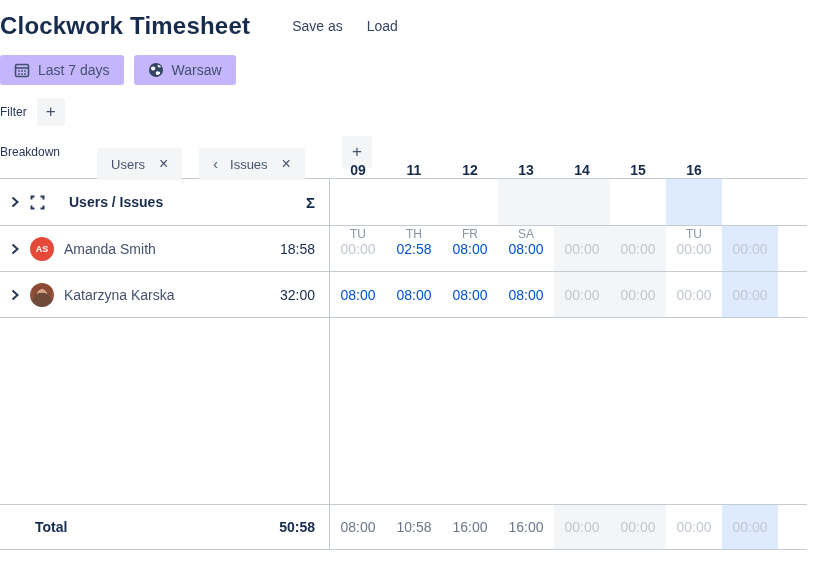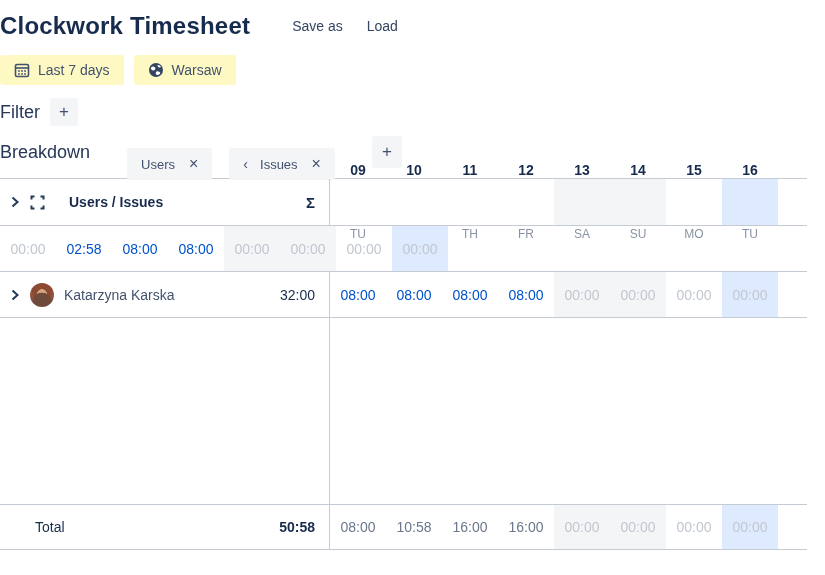--- a/index.html
+++ b/index.html
@@ -16,32 +16,32 @@
   .header-row { display: flex; align-items: center; padding-top: 12px; height: 40px; }
   .page-title { font-size: 24px; font-weight: 700; color: #172b4d; letter-spacing: 0.2px; }
   .header-link { font-size: 14px; color: #344563; cursor: pointer; }
   .header-link.saveas { margin-left: 42px; }
   .header-link.load { margin-left: 24px; }
 
   
   .filters-row { display: flex; gap: 10px; margin-top: 15px; height: 30px; }
   .filter-btn {
     display: inline-flex; align-items: center; gap: 8px;
-    background: #fef9c3; border-radius: 3px; padding: 0 14px;
+    background: #c4b5fd; border-radius: 3px; padding: 0 14px;
     font-size: 14px; color: #42526e; cursor: pointer; border: none;
   }
   .filter-btn svg { display: block; }
   .badge {
     background: #0052cc; color: #ffffff; font-size: 11px; font-weight: 700;
     border-radius: 9px; padding: 2px 8px; line-height: 1;
   }
 
   
   .filter-row { display: flex; align-items: center; margin-top: 13px; height: 28px; }
-  .section-label { font-size: 18px; color: #253858; }
+  .section-label { font-size: 12px; color: #253858; }
   .add-btn {
     width: 28px; height: 28px; background: #f4f5f7; border-radius: 3px; border: none;
     font-size: 17px; color: #42526e; cursor: pointer; margin-left: 10px;
     display: inline-flex; align-items: center; justify-content: center;
   }
   .breakdown-row { display: flex; align-items: center; margin-top: 10px; height: 32px; gap: 27px; }
   .chips { display: flex; align-items: flex-end; gap: 17px; margin-left: 10px; margin-top: 24px; }
   .chip {
     display: inline-flex; align-items: center; background: #f4f5f7; border-radius: 3px;
     height: 32px; padding: 0 14px; font-size: 13px; color: #42526e; cursor: pointer;
@@ -82,21 +82,21 @@
     background:
       radial-gradient(circle at 50% 78%, #6d4a3a 0 40%, rgba(0,0,0,0) 42%),
       radial-gradient(circle at 50% 46%, #d3a582 0 26%, rgba(0,0,0,0) 29%),
       radial-gradient(circle at 50% 34%, #8c4a35 0 50%, rgba(0,0,0,0) 53%),
       linear-gradient(#a8674a, #7c4534);
   }
   .user-name { font-size: 14px; color: #42526e; }
   .row-total { margin-left: auto; font-size: 14px; color: #172b4d; }
   .t-val { color: #0052cc; }
   .t-zero { color: #c1c7d0; }
-  .total-label { font-size: 14px; font-weight: 400; color: #172b4d; padding-left: 25px; }
+  .total-label { font-size: 14px; font-weight: 700; color: #172b4d; padding-left: 25px; }
   .total-sum { margin-left: auto; font-size: 14px; font-weight: 700; color: #172b4d; }
   .tt-val { color: #6b778c; }
   .tt-zero { color: #c1c7d0; }
 </style>
 </head>
 <body>
 
 <div class="page">
 
   <div class="header-row">
@@ -169,24 +169,20 @@
             </svg>
           </span>
           <span class="first-col-label">Users / Issues</span>
           <span class="sigma">Σ</span>
         </div>
         <div class="ts-cell ">
           <span class="day-num">09</span>
           <span class="day-name">TU</span>
         </div>
         <div class="ts-cell ">
-          <span class="day-num">10</span>
-          <span class="day-name">WE</span>
-        </div>
-        <div class="ts-cell ">
           <span class="day-num">11</span>
           <span class="day-name">TH</span>
         </div>
         <div class="ts-cell ">
           <span class="day-num">12</span>
           <span class="day-name">FR</span>
         </div>
         <div class="ts-cell weekend">
           <span class="day-num">13</span>
           <span class="day-name">SA</span>
@@ -198,20 +194,30 @@
         <div class="ts-cell ">
           <span class="day-num">15</span>
           <span class="day-name">MO</span>
         </div>
         <div class="ts-cell today">
           <span class="day-num">16</span>
           <span class="day-name">TU</span>
         </div>
       </div>
       <div class="ts-row ts-userrow">
+        <div class="ts-left">
+          <span class="chev">
+            <svg width="10" height="12" viewBox="0 0 10 12">
+              <polyline points="2.5,1.5 7.5,6 2.5,10.5" fill="none" stroke="#253858" stroke-width="2"></polyline>
+            </svg>
+          </span>
+          <span class="avatar" style="background: rgb(229, 73, 58);">AS</span>
+          <span class="user-name">Amanda Smith</span>
+          <span class="row-total">18:58</span>
+        </div>
         <div class="ts-cell ">
           <span class="t-zero">00:00</span>
         </div>
         <div class="ts-cell ">
           <span class="t-val">02:58</span>
         </div>
         <div class="ts-cell ">
           <span class="t-val">08:00</span>
         </div>
         <div class="ts-cell ">

